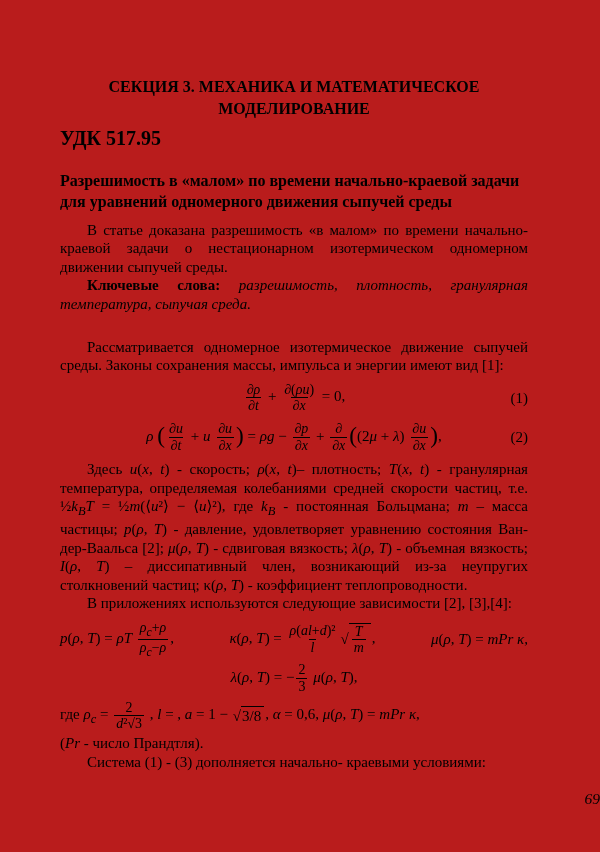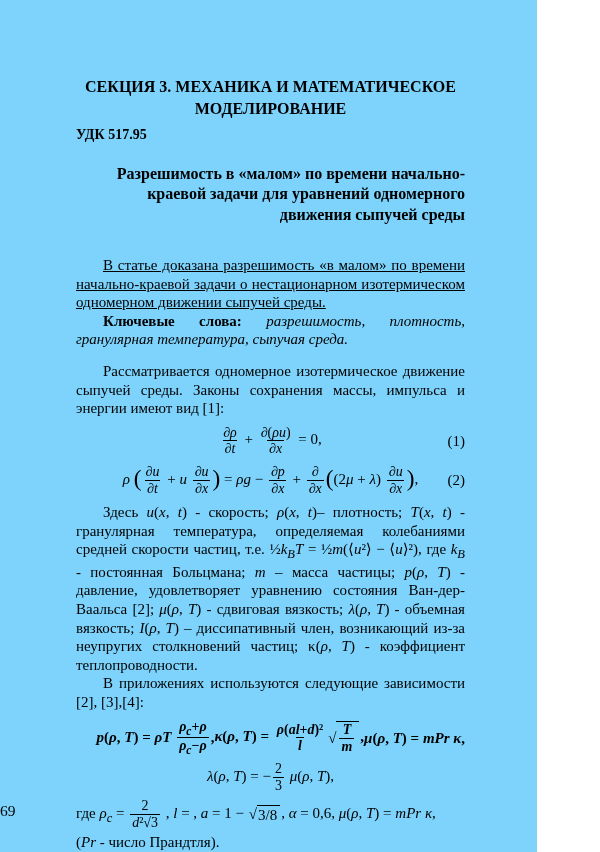--- a/index.html
+++ b/index.html
@@ -1,60 +1,60 @@
 <!DOCTYPE html>
 <html><head>
 <meta charset="utf-8">
 <style>
   html,body{margin:0;padding:0;background:#ffffff;}
   body{width:600px;height:852px;overflow:hidden;}
   .page{
     position:relative;
-    width:537px;height:852px;box-sizing:border-box;
-    padding:76px 72px 0 76px;
+    width:600px;height:852px;box-sizing:border-box;
+    padding:76px 72px 0 60px;
     font-family:"Liberation Serif","DejaVu Serif",serif;
     font-size:15px;line-height:1.24;color:#000;
-    background:#7dd3fc;
+    background:#b91c1c;
   }
   .section-heading{
     font-size:16px;font-weight:bold;text-align:center;
     margin:0 0 7px 0;line-height:1.35;
   }
-  .udk{font-weight:bold;font-size:14px;margin:0 0 20px 0;}
+  .udk{font-weight:bold;font-size:20px;margin:0 0 20px 0;}
   .paper-title{
-    font-size:16px;font-weight:bold;text-align:right;
+    font-size:16px;font-weight:bold;text-align:left;
     margin:0;line-height:1.3;
   }
   .authors,.affiliation{
     font-style:italic;text-align:center;font-size:15.5px;line-height:1.25;margin:0;
   }
   .para{margin:0;text-align:justify;text-indent:27px;}
   .no-indent{text-indent:0;}
-  .abstract{margin-top:30px;text-decoration:underline;}
-  .intro{margin-top:13px;}
+  .abstract{margin-top:8px;}
+  .intro{margin-top:24px;}
   .keywords .kw-label{font-weight:bold;}
   .keywords .kw-text{font-style:italic;}
   
   .eq-row{position:relative;text-align:center;margin:7px 0;}
   .eq-label{position:absolute;right:0;top:50%;transform:translateY(-50%);}
-  .eq-spread{display:flex;justify-content:flex-end;align-items:center;margin:7px 0 4px 0;text-align:left;font-weight:bold;}
+  .eq-spread{display:flex;justify-content:space-between;align-items:center;margin:7px 0 4px 0;text-align:left;}
   .eq-left{text-align:left;margin:5px 0 2px 0;}
   .eq-tight{margin:3px 0;}
   .frac{
     display:inline-flex;flex-direction:column;align-items:center;
     vertical-align:middle;text-align:center;line-height:1.12;
     font-size:0.93em;margin:0 2px;
   }
   .frac .fn{display:block;padding:0 2px;}
   .frac .fd{display:block;padding:0 2px;border-top:1px solid #000;}
   .sqrt{display:inline-flex;align-items:center;vertical-align:middle;margin:0 1px;}
   .sqrt .rsign{font-style:normal;}
   .sqrt .rad{display:inline-block;border-top:1px solid #000;padding:0 3px 0 1px;}
   .bigp{font-size:1.55em;line-height:1;vertical-align:middle;font-style:normal;position:relative;top:-1px;}
-  .page-number{position:absolute;bottom:32px;left:0;right:0;text-align:left;font-size:15.5px;}
+  .page-number{position:absolute;bottom:44px;left:0;right:0;text-align:right;font-size:15.5px;font-style:italic;}
 </style>
 </head>
 <body>
 
 <div class="page">
 
   <div class="section-heading">СЕКЦИЯ 3. МЕХАНИКА И МАТЕМАТИЧЕСКОЕ МОДЕЛИРОВАНИЕ</div>
 
   <div class="udk">УДК 517.95</div>
 

